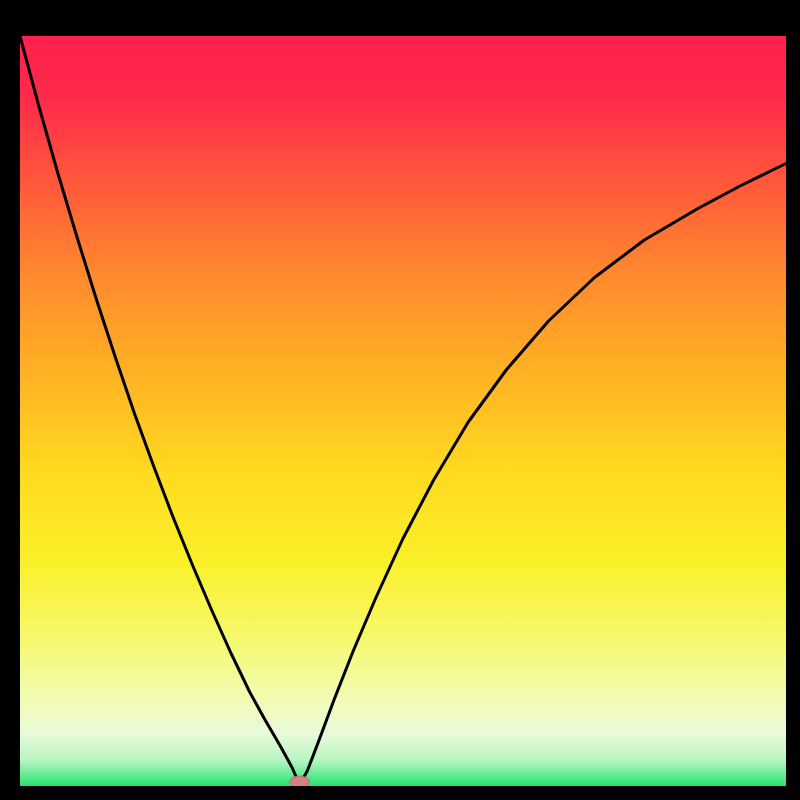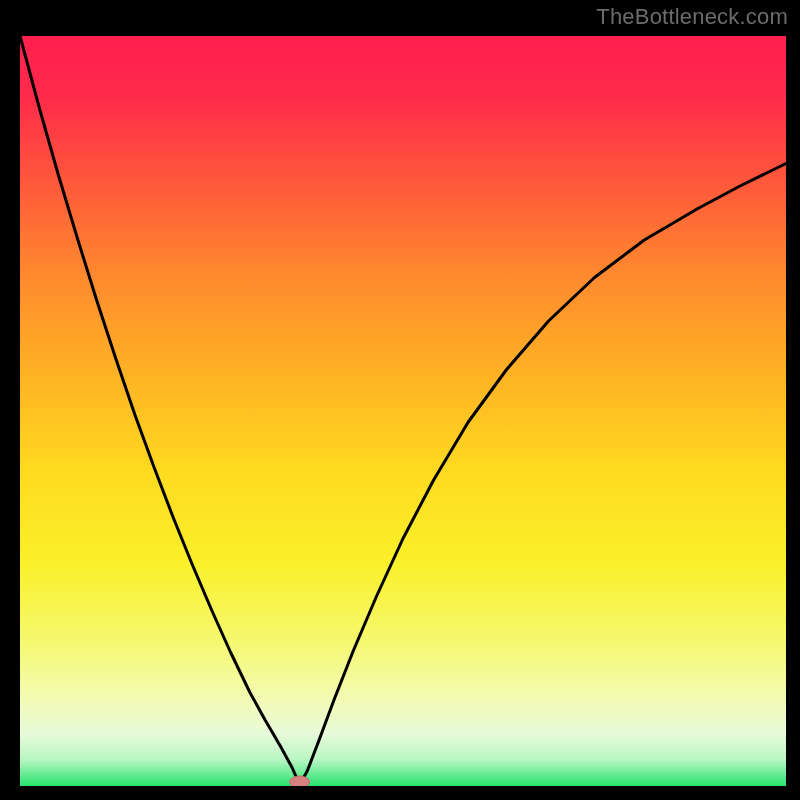--- a/index.html
+++ b/index.html
@@ -29,21 +29,20 @@
   svg {
     position: absolute;
     top: 0;
     left: 0;
   }
 </style>
 </head>
 <body>
 
 <div class="stage">
-  <div class="watermark" style="z-index: 5;">TheBottleneck.com</div>
 <svg width="800" height="800" viewBox="0 0 800 800">
       <defs>
         <linearGradient id="bgGrad" x1="0" y1="0" x2="0" y2="1">
           <stop offset="0.00%" stop-color="#ff1f4f"></stop>
           <stop offset="8.00%" stop-color="#ff2a4a"></stop>
           <stop offset="20.00%" stop-color="#ff5a3a"></stop>
           <stop offset="32.00%" stop-color="#ff8a2e"></stop>
           <stop offset="45.00%" stop-color="#ffb224"></stop>
           <stop offset="58.00%" stop-color="#ffda20"></stop>
           <stop offset="70.00%" stop-color="#faf029"></stop>

